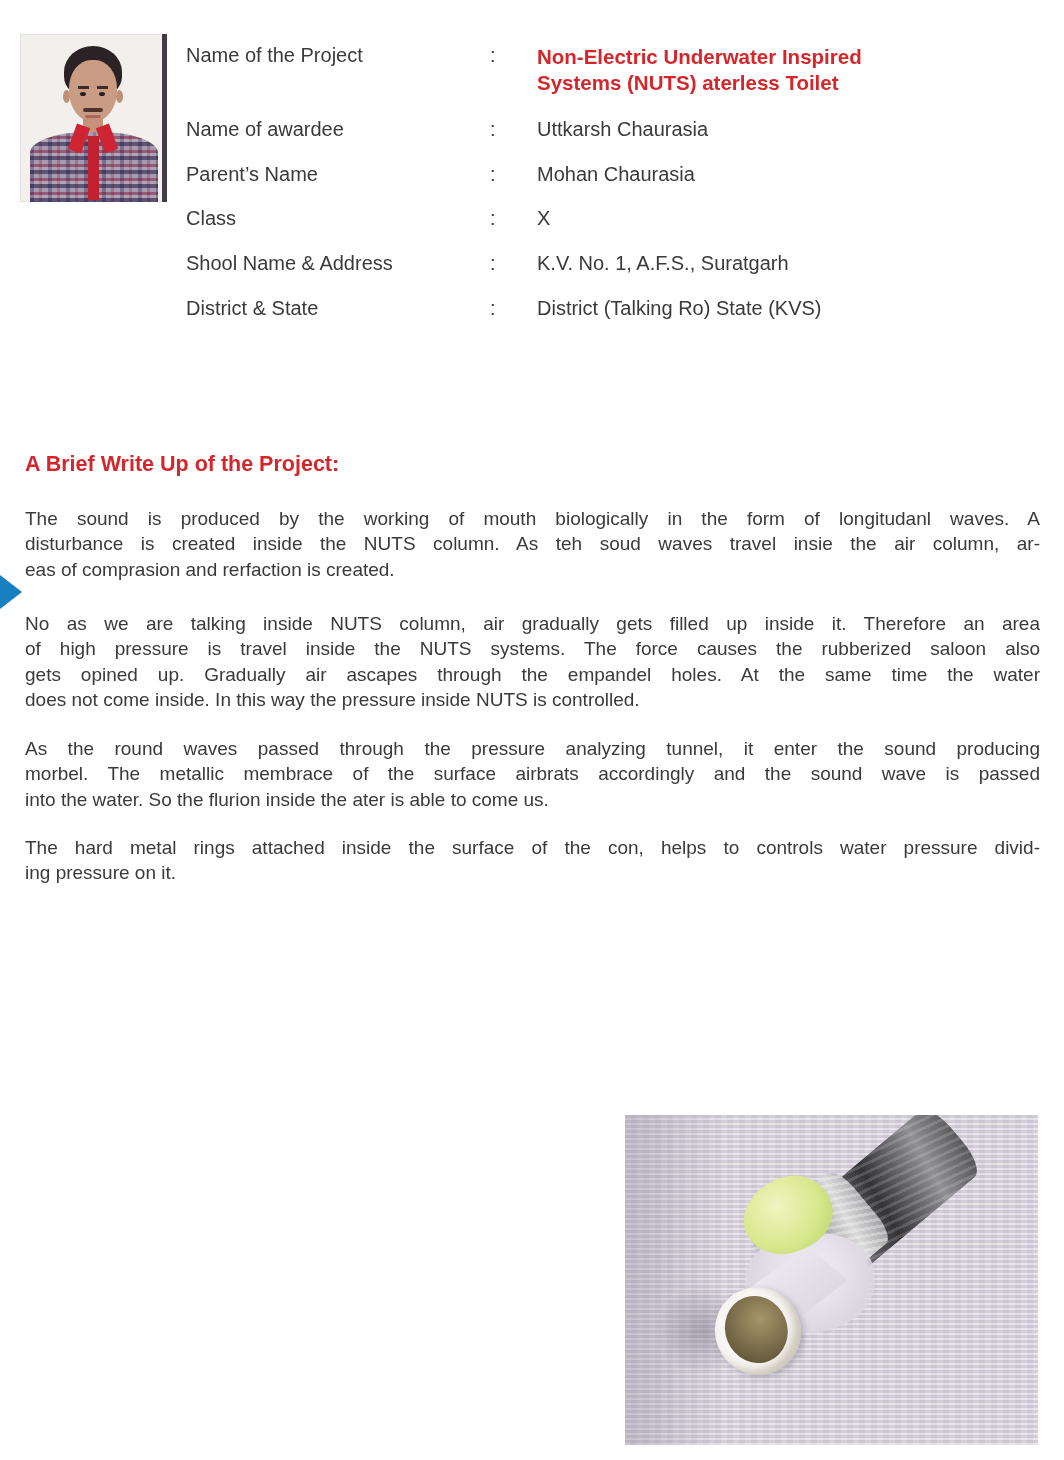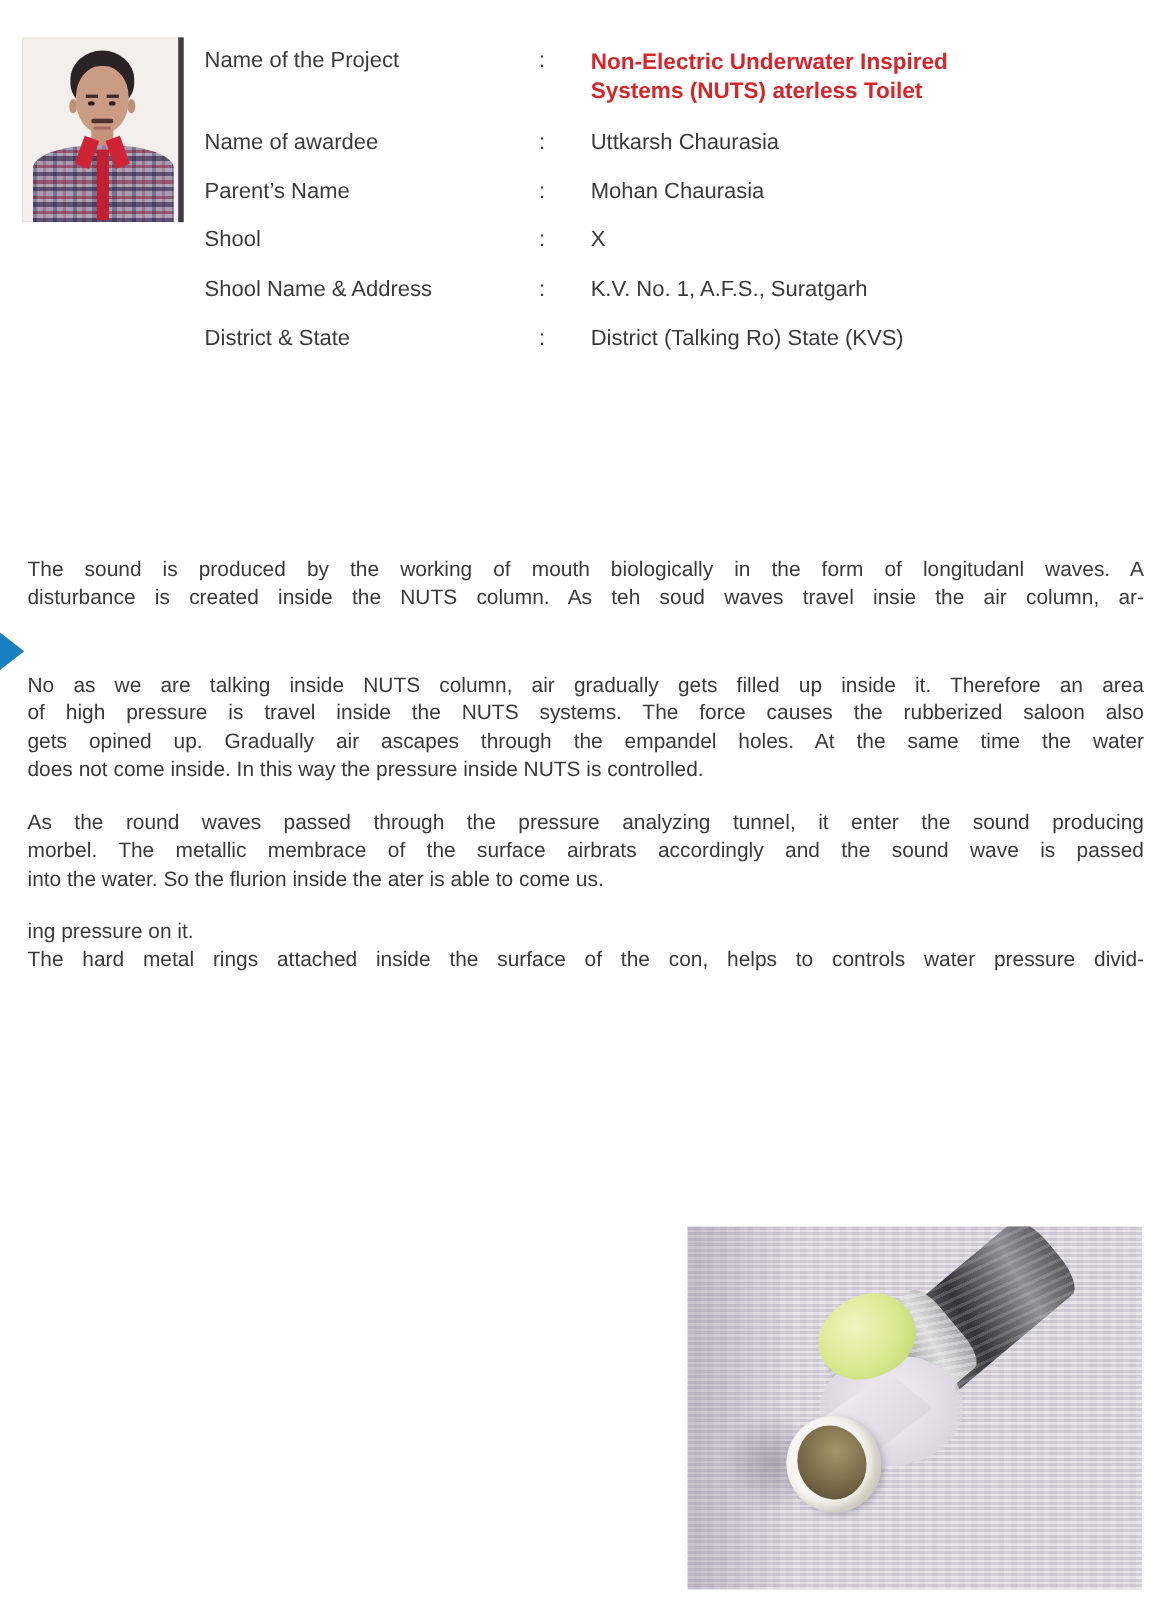--- a/index.html
+++ b/index.html
@@ -124,57 +124,59 @@
     <span class="flabel">Name of awardee</span>
     <span class="fcolon">:</span>
     <span class="fvalue">Uttkarsh Chaurasia</span>
   </div>
   <div class="frow" style="top:163px">
     <span class="flabel">Parent’s Name</span>
     <span class="fcolon">:</span>
     <span class="fvalue">Mohan Chaurasia</span>
   </div>
   <div class="frow" style="top:207px">
-    <span class="flabel">Shool</span>
+    <span class="flabel">Class</span>
     <span class="fcolon">:</span>
     <span class="fvalue">X</span>
   </div>
   <div class="frow" style="top:252px">
     <span class="flabel">Shool Name &amp; Address</span>
     <span class="fcolon">:</span>
     <span class="fvalue">K.V. No. 1, A.F.S., Suratgarh</span>
   </div>
   <div class="frow" style="top:297px">
     <span class="flabel">District &amp; State</span>
     <span class="fcolon">:</span>
     <span class="fvalue">District (Talking Ro) State (KVS)</span>
   </div>
 
+  <h2 class="writeup-heading">A Brief Write Up of the Project:</h2>
 
   <div class="para" style="top:506px">
     <div class="pline just">The sound is produced by the working of mouth biologically in the form of longitudanl waves. A</div>
     <div class="pline just">disturbance is created inside the NUTS column. As teh soud waves travel insie the air column, ar-</div>
+    <div class="pline">eas of comprasion and rerfaction is created.</div>
   </div>
 
   <div class="para" style="top:611px">
     <div class="pline just">No as we are talking inside NUTS column, air gradually gets filled up inside it. Therefore an area</div>
     <div class="pline just">of high pressure is travel inside the NUTS systems. The force causes the rubberized saloon also</div>
     <div class="pline just">gets opined up. Gradually air ascapes through the empandel holes. At the same time the water</div>
     <div class="pline">does not come inside. In this way the pressure inside NUTS is controlled.</div>
   </div>
 
   <div class="para" style="top:736px">
     <div class="pline just">As the round waves passed through the pressure analyzing tunnel, it enter the sound producing</div>
     <div class="pline just">morbel. The metallic membrace of the surface airbrats accordingly and the sound wave is passed</div>
     <div class="pline">into the water. So the flurion inside the ater is able to come us.</div>
   </div>
 
   <div class="para" style="top:835px">
+    <div class="pline just">The hard metal rings attached inside the surface of the con, helps to controls water pressure divid-</div>
     <div class="pline">ing pressure on it.</div>
-    <div class="pline just">The hard metal rings attached inside the surface of the con, helps to controls water pressure divid-</div>
   </div>
 
   <div class="edge-arrow"></div>
 
 
   <div class="dev-photo">
     <div class="dp-band"></div>
     <div class="dp-shadow"></div>
     <div class="dp-cyl"></div>
     <div class="dp-foil"></div>

